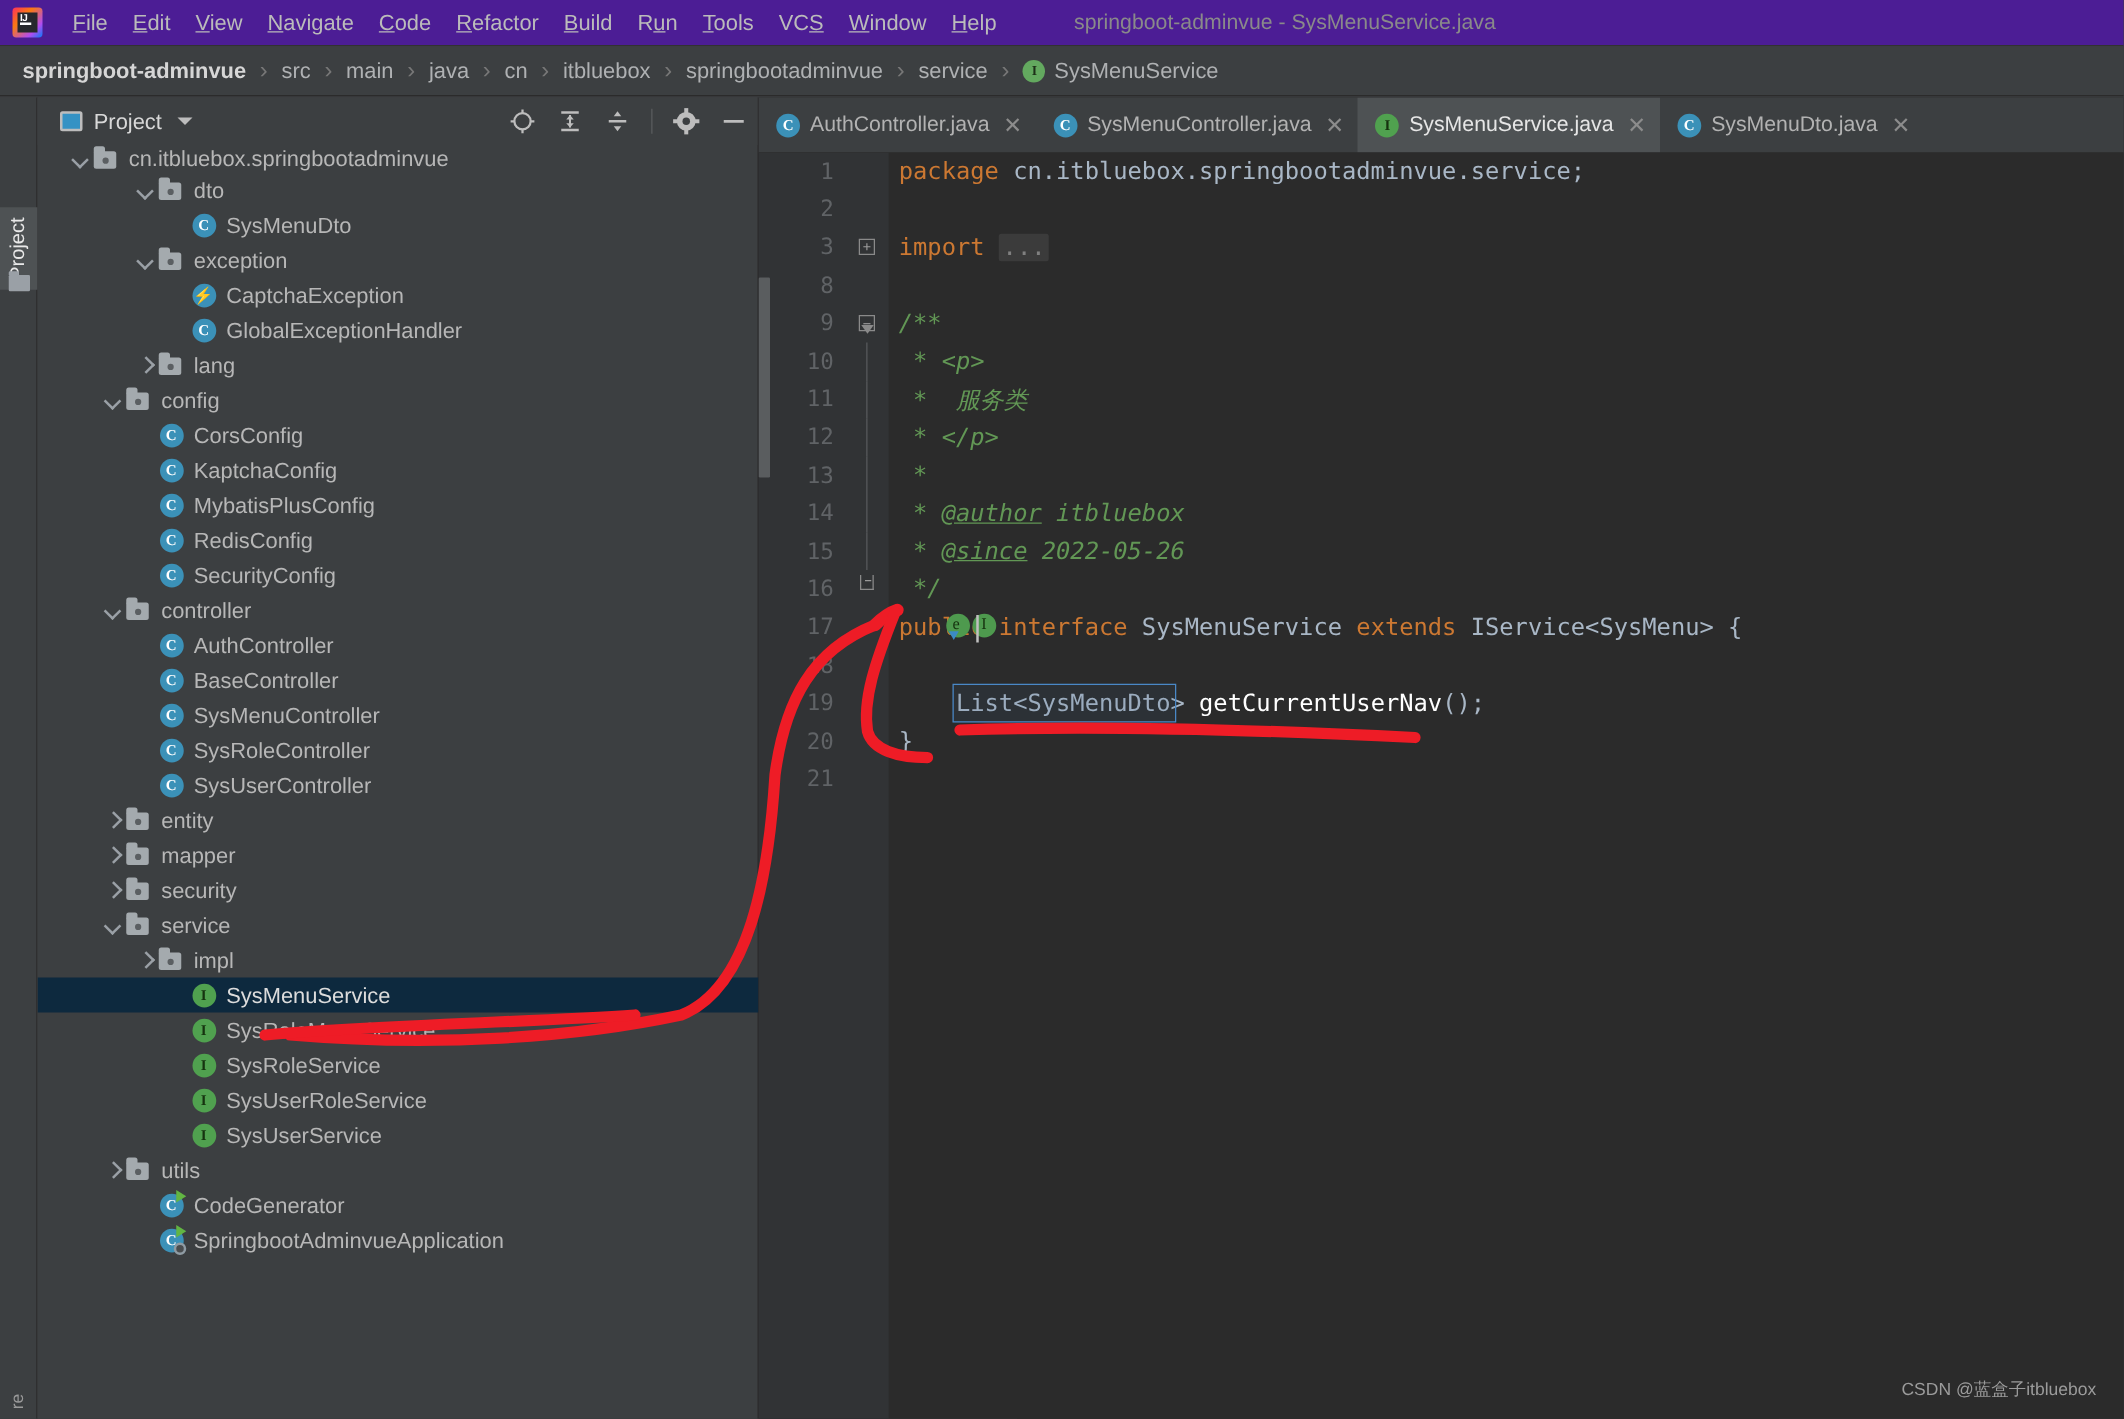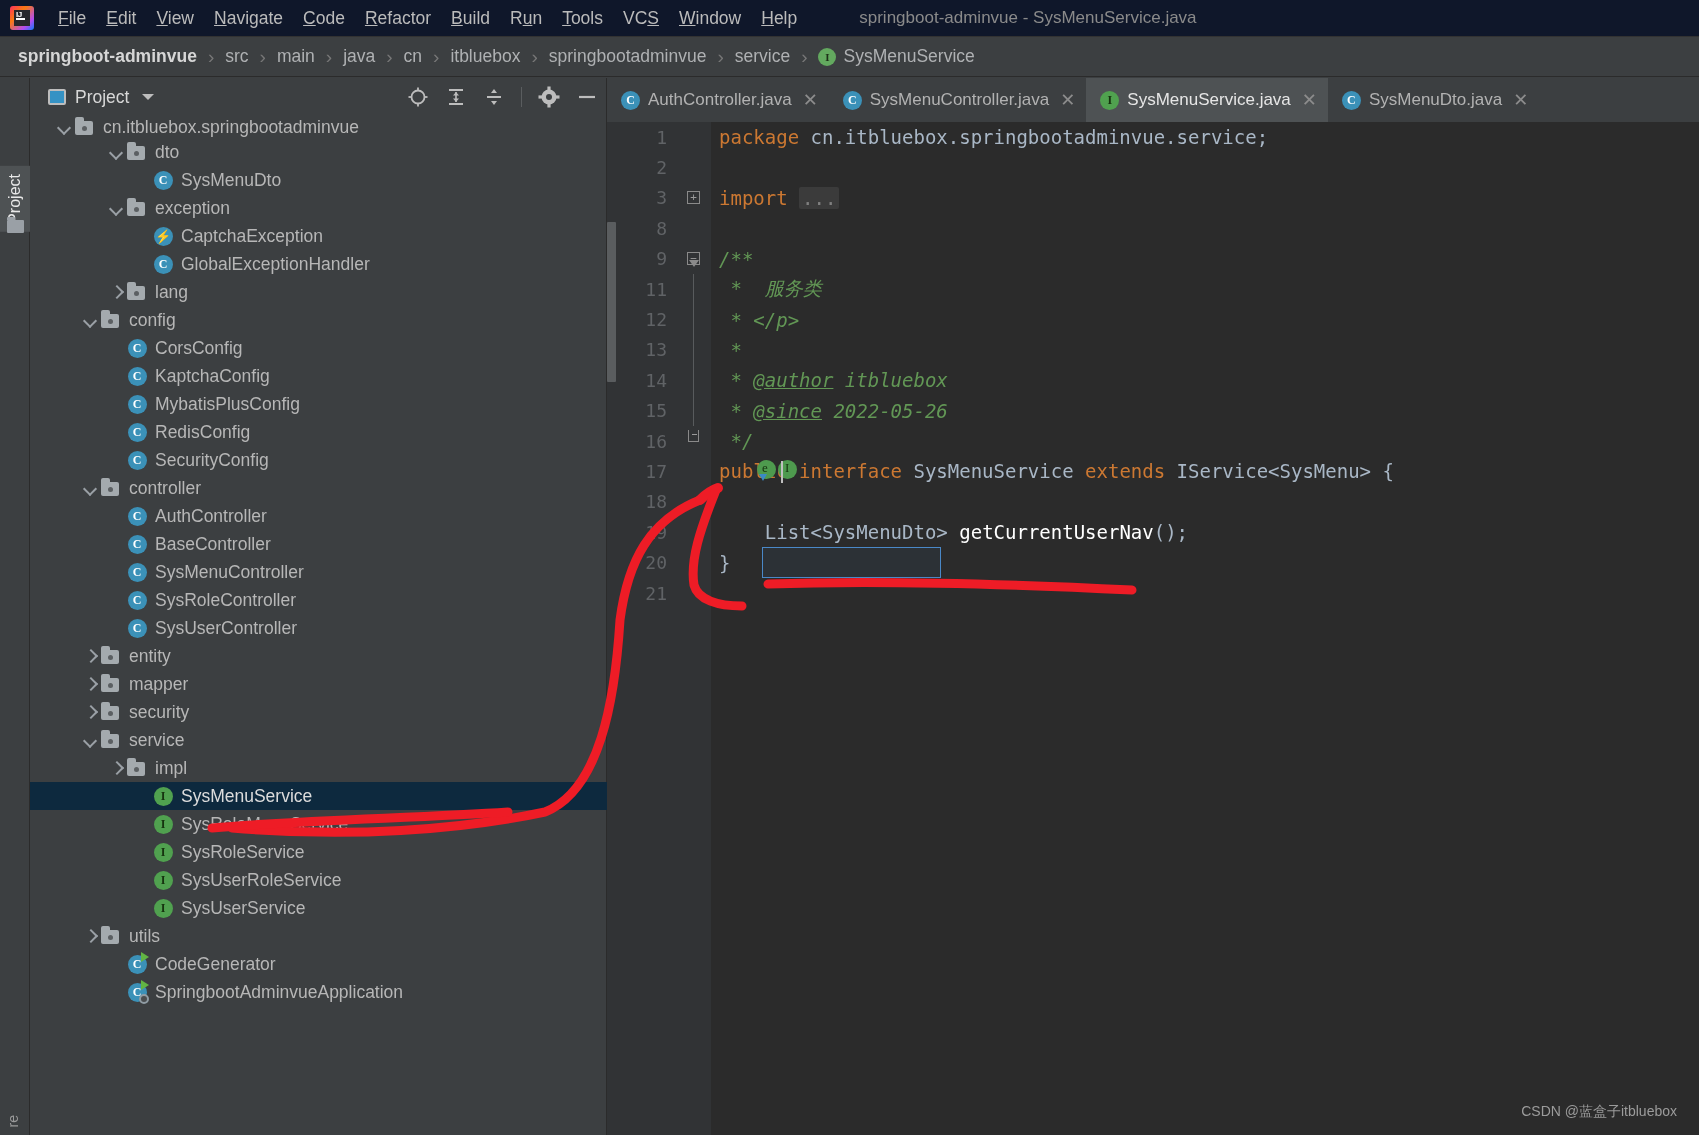--- a/index.html
+++ b/index.html
@@ -7,21 +7,21 @@
     width: 1699px; height: 1135px;
     background: #3c3f41;
     font-family: "Liberation Sans", sans-serif;
     overflow: hidden;
   }
   #app { position: relative; width: 1699px; height: 1135px; }
 
   
   .menubar {
     position: absolute; top: 0; left: 0; width: 1699px; height: 37px;
-    background: #0f172a;
+    background: #4c1d95;
     display: flex; align-items: center;
     border-bottom: 1px solid #323232;
   }
   .ij-logo {
     width: 24px; height: 24px; margin-left: 10px; margin-right: 14px;
     border-radius: 3px; position: relative; overflow: hidden;
     background: linear-gradient(135deg,#fe315d 0%, #f97a12 35%, #b24cf0 75%, #087cfa 100%);
     flex: 0 0 auto;
   }
   .ij-logo .inner {
@@ -829,20 +829,27 @@
           </div>
           <div class="cline">
             <span class="lnum">9</span>
             <span class="fold">
               <span class="fmark-plus">−</span>
               <span class="arrowtip"></span>
             </span>
             <span class="ctext"><span class="cm">/**</span></span>
           </div>
           <div class="cline">
+            <span class="lnum">10</span>
+            <span class="fold">
+              <span class="vline"></span>
+            </span>
+            <span class="ctext"><span class="cm"> * &lt;p&gt;</span></span>
+          </div>
+          <div class="cline">
             <span class="lnum">11</span>
             <span class="fold">
               <span class="vline"></span>
             </span>
             <span class="ctext"><span class="cm"> *  服务类</span></span>
           </div>
           <div class="cline">
             <span class="lnum">12</span>
             <span class="fold">
               <span class="vline"></span>

